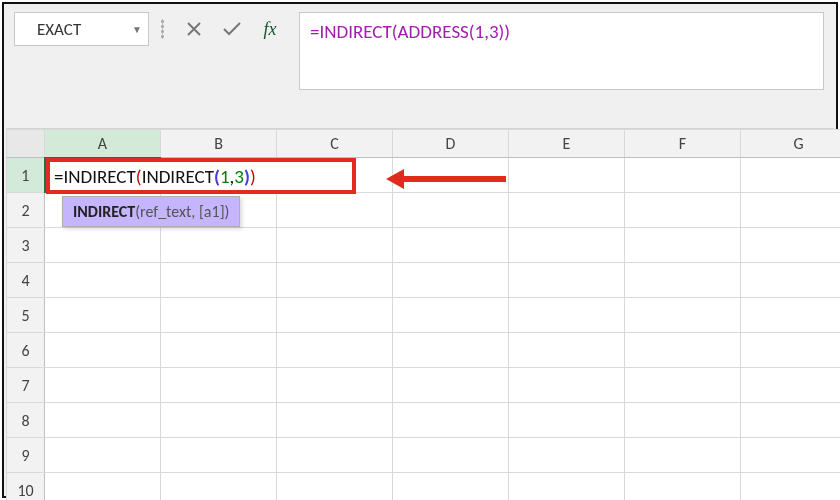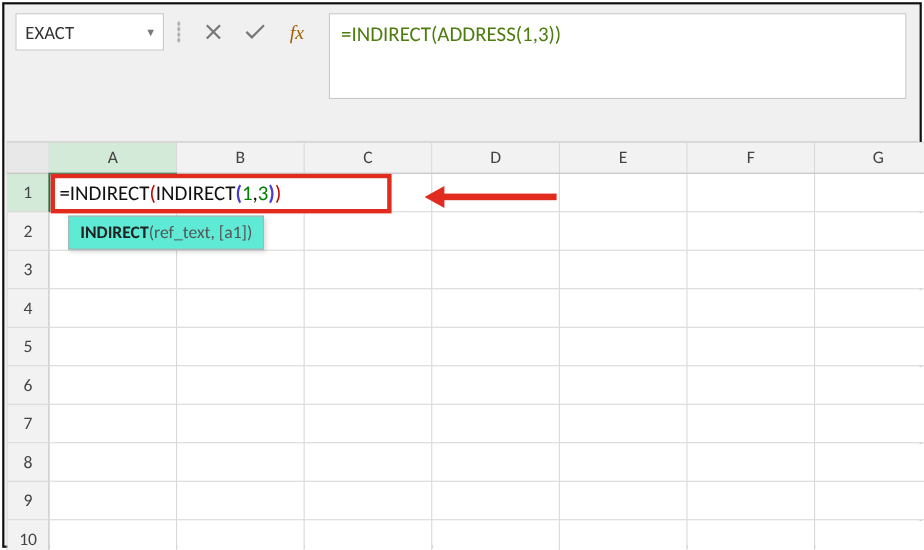--- a/index.html
+++ b/index.html
@@ -26,21 +26,21 @@
     gap: 10px;
     height: 88px;
   }
   .name-box {
     width: 135px;
     height: 34px;
     background: #fff;
     border: 1px solid #c8c8c8;
     display: flex;
     align-items: center;
-    padding: 0 8px;
+    padding: 0 22px;
     position: relative;
     font-size: 17px;
     color: #333;
   }
   .name-box .drop {
     position: absolute;
     right: 6px;
     top: 50%;
     transform: translateY(-50%);
     color: #777;
@@ -72,31 +72,31 @@
     display: flex;
     align-items: center;
     justify-content: center;
     color: #666;
     font-size: 18px;
   }
   .fb-btn.fx {
     font-style: italic;
     font-family: 'Times New Roman', serif;
     font-size: 18px;
-    color: #a16207;
+    color: #14532d;
     align-items: center;
   }
   .formula-input-wrap {
     flex: 1;
     height: 78px;
     background: #fff;
     border: 1px solid #c8c8c8;
     padding: 7px 10px;
     font-size: 19px;
-    color: #4d7c0f;
+    color: #a21caf;
     margin-right: 2px;
   }
   .sheet-area {
     position: absolute;
     top: 124px;
     left: 2px;
     right: 2px;
     bottom: 2px;
     background: #fff;
     border-top: 1px solid #d4d4d4;
@@ -156,21 +156,21 @@
   .cell-edit .f-eq { color: #111; }
   .cell-edit .f-fn { color: #111; }
   .cell-edit .f-p1 { color: #c00000; }
   .cell-edit .f-num { color: #008000; }
   .cell-edit .f-comma { color: #111; }
   .cell-edit .f-p2 { color: #4a3bd8; font-weight: bold; }
   .tooltip {
     position: absolute;
     top: 67px;
     left: 56px;
-    background: #5eead4;
+    background: #c4b5fd;
     border: 1px solid #b0b0b0;
     box-shadow: 2px 2px 4px rgba(0,0,0,.15);
     font-size: 16px;
     padding: 5px 10px;
     z-index: 9;
     color: #555;
   }
   .tooltip .tt-fn { font-weight: bold; color: #222; }
   .arrow {
     position: absolute;

